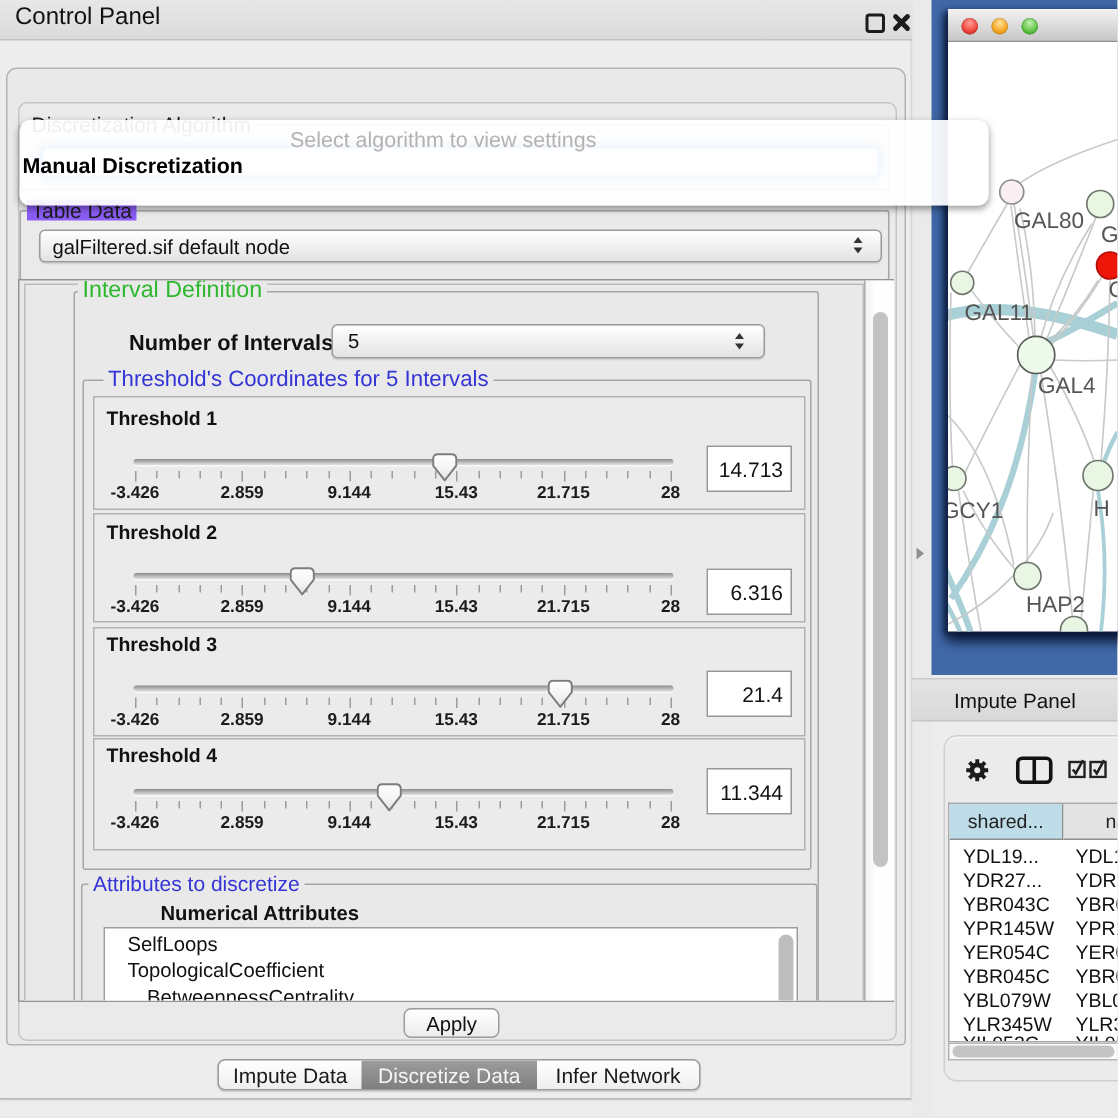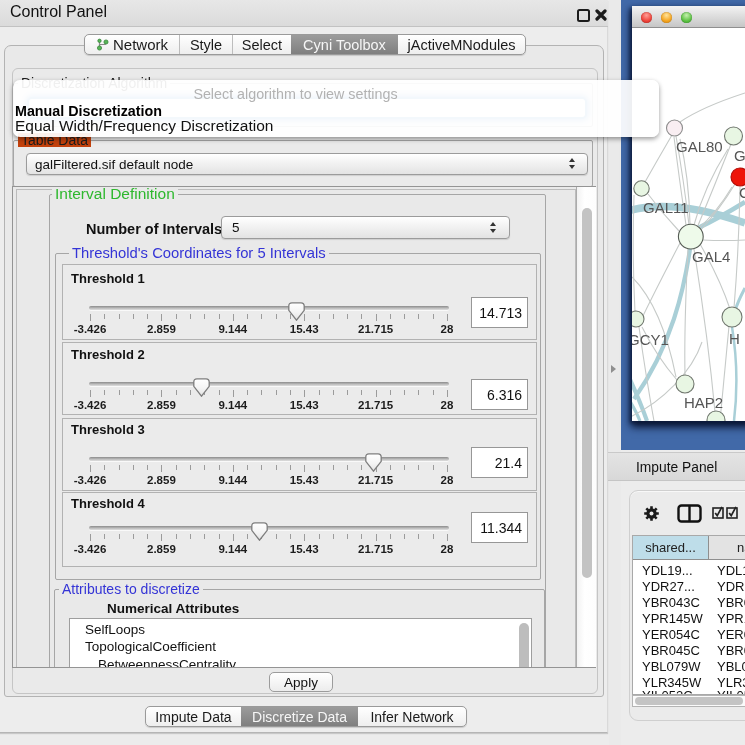--- a/index.html
+++ b/index.html
@@ -47,45 +47,28 @@
     <div class="abs" style="left:10px;top:3px;font-size:16px;color:#111;">Control Panel</div>
     <div class="abs" style="left:577px;top:9px;width:9px;height:9px;border:2px solid #1c1c1c;border-radius:2.5px;"></div>
     <svg class="abs" style="left:595px;top:9px;" width="12" height="12" viewBox="0 0 12 12">
       <path d="M2,2 L10,10 M10,2 L2,10" stroke="#1c1c1c" stroke-width="3.2" stroke-linecap="round"></path>
     </svg>
 
     <div class="abs" style="left:4px;top:45px;width:600px;height:652px;background:#e9e9e9;border:1px solid #b3b3b3;border-radius:7px 7px 3px 3px;box-sizing:border-box;"></div>
 
     <div class="abs" style="left:12px;top:68px;width:586px;height:626px;background:#eaeaea;border:1px solid #c5c5c5;border-radius:6px;box-sizing:border-box;"></div>
 
-    <div class="segc" style="left:84px;top:34px;width:440px;height:19px;">
-      <div class="seg" style="width:94px;font-size:15px;">
-        <svg width="13" height="13" viewBox="0 0 13 13" style="margin-right:4px;">
-          <path d="M3.5,3.5 V10 M3.5,6.5 H9.5 M9.5,6.5 V4" stroke="#8a8a8a" stroke-width="1.2" fill="none"></path>
-          <circle cx="3.5" cy="2.8" r="1.7" fill="#57b657" stroke="#2e7d32" stroke-width="0.7"></circle>
-          <circle cx="3.5" cy="10" r="2.1" fill="#57b657" stroke="#2e7d32" stroke-width="0.7"></circle>
-          <circle cx="10" cy="4" r="2.1" fill="#57b657" stroke="#2e7d32" stroke-width="0.7"></circle>
-        </svg>
-        Network
-      </div>
-        <div class="segdiv"></div>
-      <div class="seg" style="width:52px;">Style</div>
-        <div class="segdiv"></div>
-      <div class="seg" style="width:58px;">Select</div>
-      <div class="seg segsel" style="width:107px;">Cyni Toolbox</div>
-      <div class="seg" style="width:127px;">jActiveMNodules</div>
-    </div>
 
     <div class="gbox" style="left:13px;top:83px;width:578px;height:42px;"></div>
     <div class="grouplbl" style="left:18px;top:76px;font-size:14px;color:#1c1c1c;background:#eaeaea;">Discretization Algorithm</div>
 
     <div class="abs" style="left:27px;top:97px;width:560px;height:22px;border-radius:5px;background:#fff;border:2px solid #5b96d0;box-shadow:0 0 5px 2px rgba(80,145,215,0.95);box-sizing:border-box;"></div>
 
     <div class="gbox" style="left:13px;top:140px;width:578px;height:45px;"></div>
-    <div class="grouplbl" style="left:18px;top:133px;font-size:14px;color:#1c1c1c;background:#c2410c;">Table Data</div>
+    <div class="grouplbl" style="left:18px;top:133px;font-size:14px;color:#1c1c1c;background:#8b5cf6;">Table Data</div>
     <div class="combo" style="left:26px;top:153px;width:560px;height:20px;">
       <div class="ctext">galFiltered.sif default node</div>
       <div class="arrows" style="right:9px;top:0;height:100%;">
         <div class="up" style="top:4px;"></div>
           <div class="dn" style="top:11px;"></div>
       </div>
     </div>
 
     <div class="abs" id="scrollpane" style="left:12px;top:186px;width:584px;height:482px;border:1px solid #949494;box-sizing:border-box;background:#e9e9e9;overflow:hidden;">
 
@@ -313,21 +296,20 @@
 
     <div class="segc" style="left:145px;top:706px;width:320px;height:19px;font-size:14px;justify-content:flex-end;">
       <div class="seg" style="width:95px;font-size:14px;">Impute Data</div>
       <div class="seg segsel" style="width:117px;font-size:14px;">Discretize Data</div>
       <div class="seg" style="width:108px;font-size:14px;">Infer Network</div>
     </div>
 
     <div class="abs" style="left:13px;top:80px;width:646px;height:57px;background:rgba(255,255,255,0.93);border-radius:7px;box-shadow:0 2px 5px rgba(0,0,0,0.4);z-index:50;">
       <div class="abs" style="left:0;top:6px;width:565px;text-align:center;font-size:14.3px;color:#b2b2b2;">Select algorithm to view settings</div>
       <div class="abs" style="left:2px;top:23px;font-size:14.3px;font-weight:bold;color:#000;">Manual Discretization</div>
-      <div class="abs" style="left:2px;top:37px;font-size:15.5px;color:#111;">Equal Width/Frequency Discretization</div>
     </div>
   </div>
 
   <div class="abs" style="left:609px;top:0;width:12px;height:745px;background:#eaeaea;"></div>
 
   <div class="abs" style="left:611px;top:365px;width:0;height:0;border-top:4px solid transparent;border-bottom:4px solid transparent;border-left:5px solid #8f8f8f;"></div>
 
   <div class="abs" style="left:621px;top:0;width:124px;height:450px;background:#4169a8;"></div>
 
   <div class="abs" id="netwin" style="left:632px;top:6px;width:136px;height:415px;background:#fff;box-shadow:-2.5px 2px 4px rgba(10,25,60,0.8), 0 5px 8px 1px rgba(6,15,40,0.95);">

